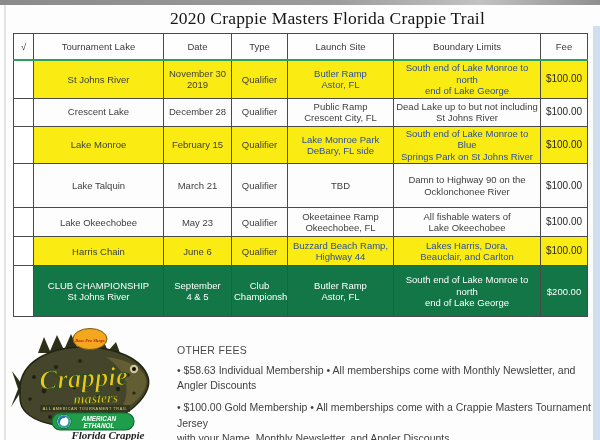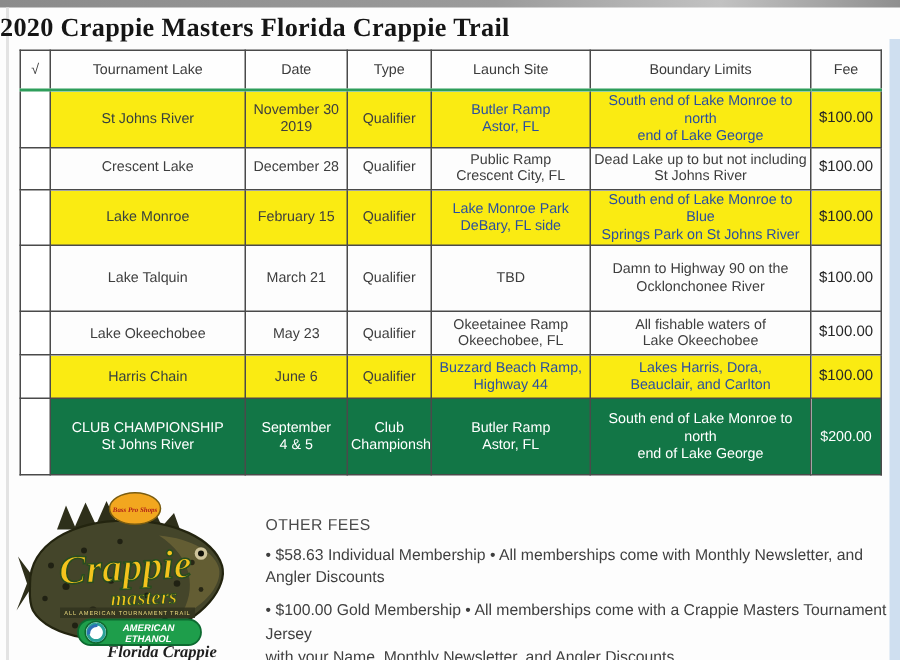--- a/index.html
+++ b/index.html
@@ -6,22 +6,22 @@
   body{width:600px;height:440px;background:#f4f4f4;font-family:"Liberation Sans",sans-serif;}
   #page{position:relative;width:600px;height:440px;background:#fdfdfd;overflow:hidden;}
 
   
   .top-strip{position:absolute;top:0;left:0;width:600px;height:5px;
     background:linear-gradient(90deg,#8b8b8b 0%,#9b9b9b 55%,#c2c2c2 80%,#8f8f8f 100%);}
   .right-strip{position:absolute;top:26px;right:0;width:7px;height:414px;background:#cfdff0;}
   .left-strip{position:absolute;top:5px;left:4px;width:2px;height:435px;background:#e3e3e3;}
 
   
-  .title{position:absolute;top:8px;left:0;width:485px;text-align:left;
-    font-family:"Liberation Serif",serif;font-weight:bold;font-size:17.5px;color:#151515;letter-spacing:.2px;}
+  .title{position:absolute;top:8px;left:0;width:485px;text-align:right;
+    font-family:"Liberation Serif",serif;font-weight:normal;font-size:17.5px;color:#151515;letter-spacing:.2px;}
 
   
   table.sched{position:absolute;top:33px;left:13px;width:574px;border-collapse:collapse;table-layout:fixed;
     border:1.5px solid #3a3a3a;background:#fff;}
   table.sched th,table.sched td{border:1px solid #4a4a4a;text-align:center;vertical-align:middle;
     white-space:pre-line;line-height:1.22;padding:1px 2px;overflow:hidden;}
   table.sched th{height:23px;font-weight:normal;font-size:9.5px;color:#3b3b3b;background:#fefefe;
     border-bottom:2px solid #2E9E5B;}
   table.sched td{font-size:9.5px;color:#3e3e3e;}
   tbody tr:nth-child(1){height:29px}

